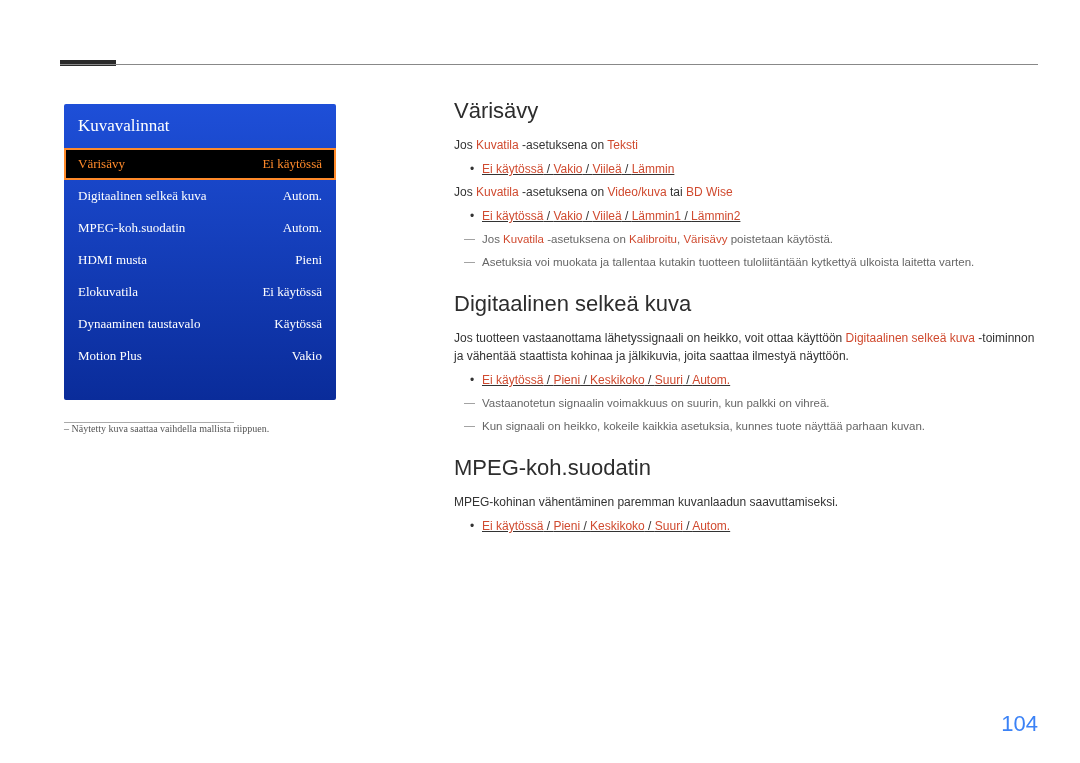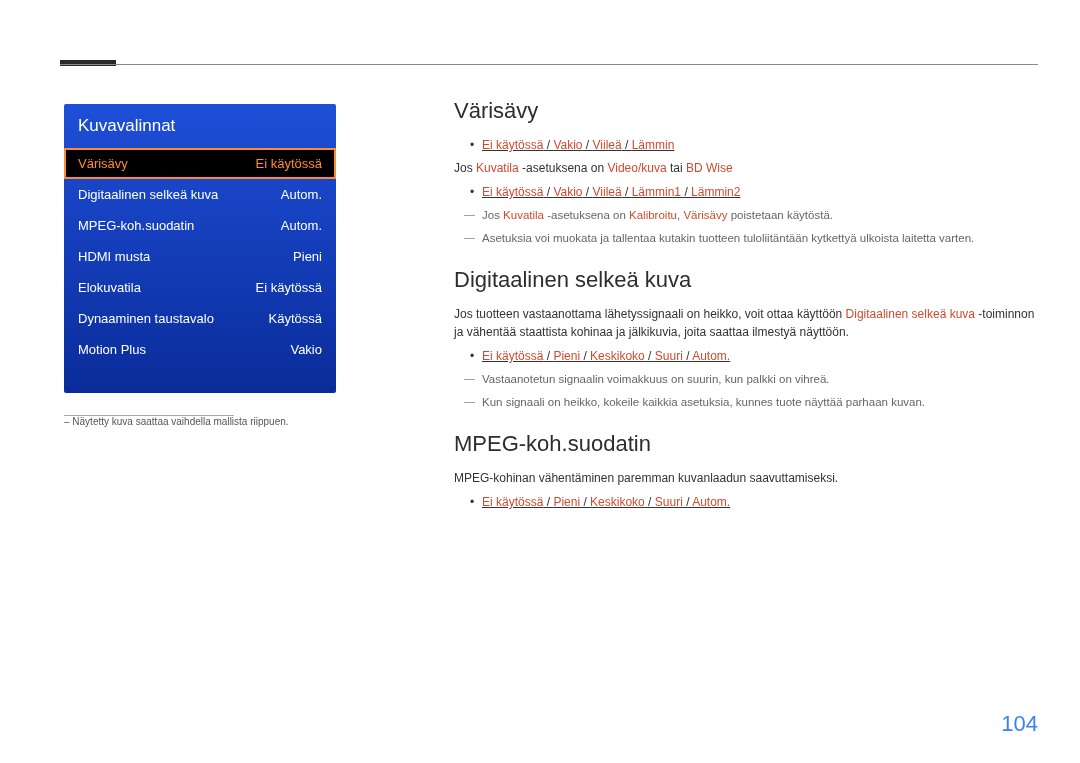--- a/index.html
+++ b/index.html
@@ -24,20 +24,21 @@
     left: 60px;
     width: 56px;
     height: 6px;
     background: #2a2a2a;
   }
   .left-col {
     position: absolute;
     left: 64px;
     top: 104px;
     width: 272px;
+    font-family: Liberation Serif, serif;
   }
   .panel {
     width: 272px;
     background: linear-gradient(#1e4fd8, #0a2c9a);
     border-radius: 2px;
     overflow: hidden;
     color: #fff;
     font-size: 13px;
   }
   .panel-title {
@@ -173,20 +174,23 @@
   </div>
   <div class="panel-note-rule"></div>
   <div class="panel-note">– Näytetty kuva saattaa vaihdella mallista riippuen.</div>
 </div>
 
 <div class="right-col">
 
   <div class="section">
     <div class="section-heading">Värisävy</div>
 
+    <div class="body-line">
+      <span>Jos </span><span class="red">Kuvatila</span><span> -asetuksena on </span><span class="red">Teksti</span>
+    </div>
     <div class="bullet">
       <span class="red">Ei käytössä</span> / <span class="red">Vakio</span> / <span class="red">Viileä</span> / <span class="red">Lämmin</span>
     </div>
 
     <div class="body-line">
       <span>Jos </span><span class="red">Kuvatila</span><span> -asetuksena on </span><span class="red">Video/kuva</span><span> tai </span><span class="red">BD Wise</span>
     </div>
     <div class="bullet">
       <span class="red">Ei käytössä</span> / <span class="red">Vakio</span> / <span class="red">Viileä</span> / <span class="red">Lämmin1</span> / <span class="red">Lämmin2</span>
     </div>

